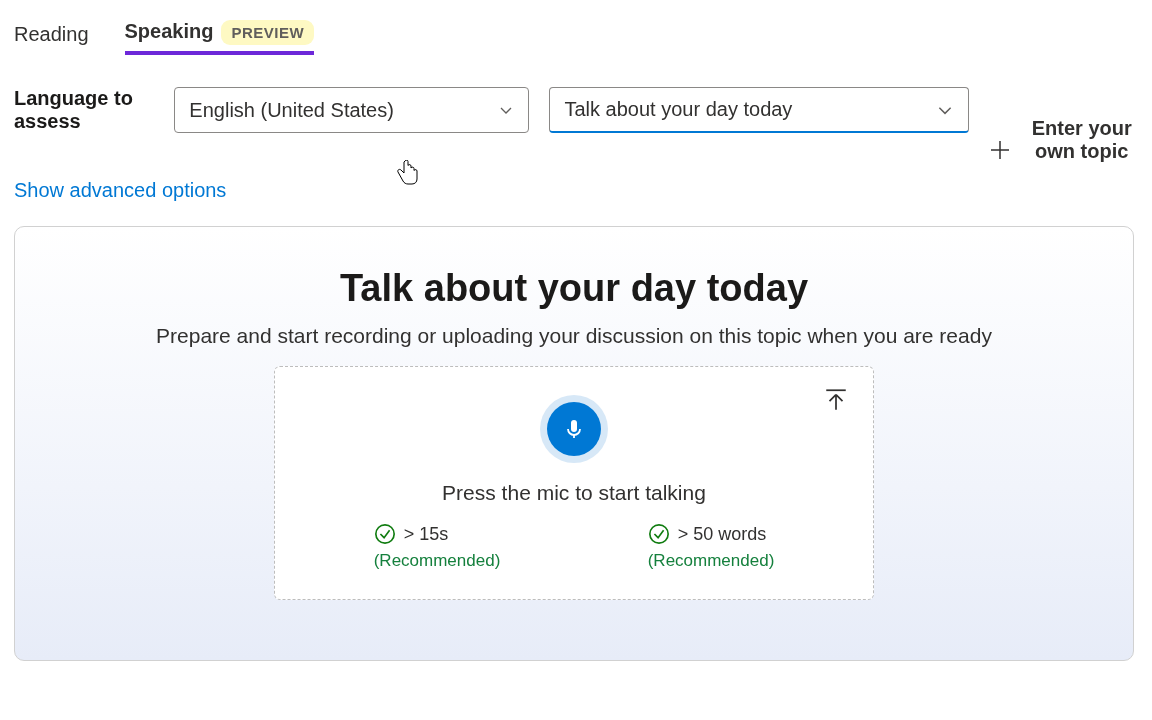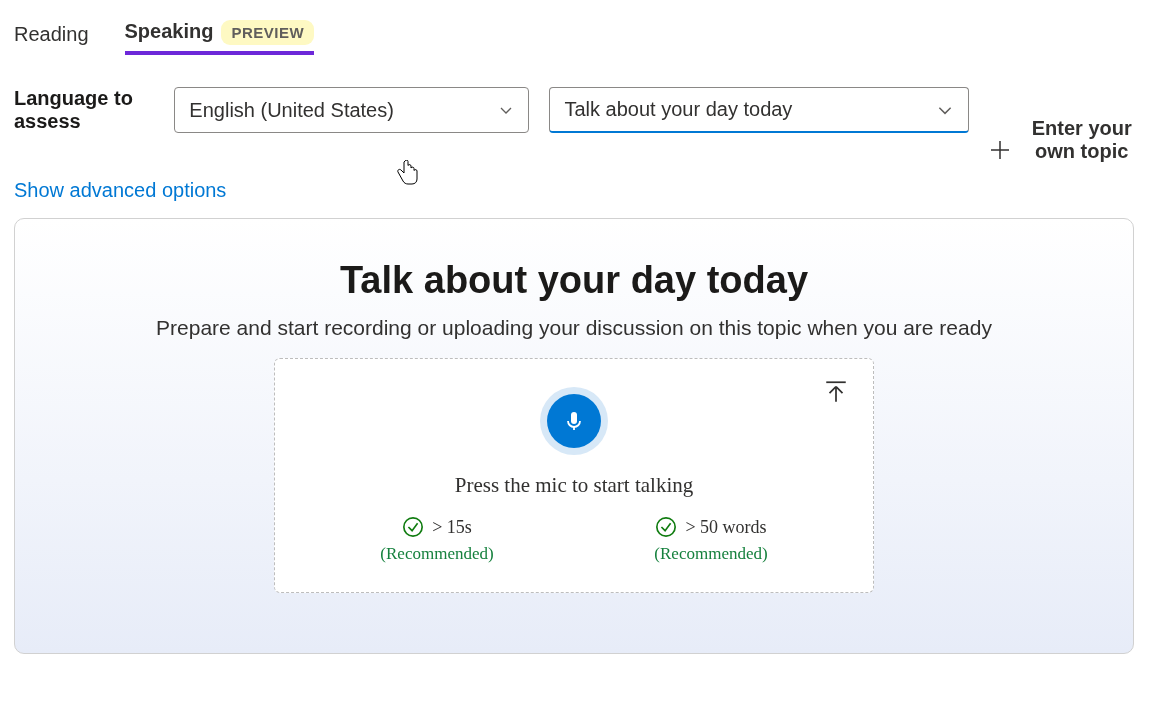--- a/index.html
+++ b/index.html
@@ -89,21 +89,21 @@
     text-align: center;
     max-width: 170px;
     line-height: 1.15;
     overflow: hidden;
     max-height: 46px;
   }
   .advanced-link {
     color: #0078d4;
     font-size: 20px;
     cursor: pointer;
-    margin-bottom: 16px;
+    margin-bottom: 24px;
     display: inline-block;
   }
   .panel {
     border: 1px solid #d1d1d1;
     border-radius: 10px;
     padding: 40px 30px 60px 30px;
     background: linear-gradient(180deg, #ffffff 0%, #f1f4fb 60%, #e7ecf8 100%);
     text-align: center;
     width: 1120px;
   }
@@ -119,21 +119,20 @@
     margin-bottom: 18px;
   }
   .card {
     border: 1px dashed #bdbdbd;
     border-radius: 6px;
     background: #ffffff;
     width: 600px;
     margin: 0 auto;
     padding: 28px 30px 28px 30px;
     position: relative;
-    font-family: Liberation Serif, serif;
   }
   .upload-btn {
     position: absolute;
     top: 20px;
     right: 24px;
     cursor: pointer;
   }
   .mic-outer {
     width: 68px; height: 68px;
     border-radius: 50%;
@@ -155,21 +154,21 @@
   }
   .criteria-row {
     display:flex;
     justify-content: space-around;
     align-items: flex-start;
     gap: 10px;
   }
   .crit {
     display:flex;
     flex-direction: column;
-    align-items:center;
+    align-items:flex-start;
     gap:6px;
   }
   .crit-top {
     display:flex;
     align-items:center;
     gap:8px;
   }
   .crit-text {
     font-size: 18px;
     color: #323130;

